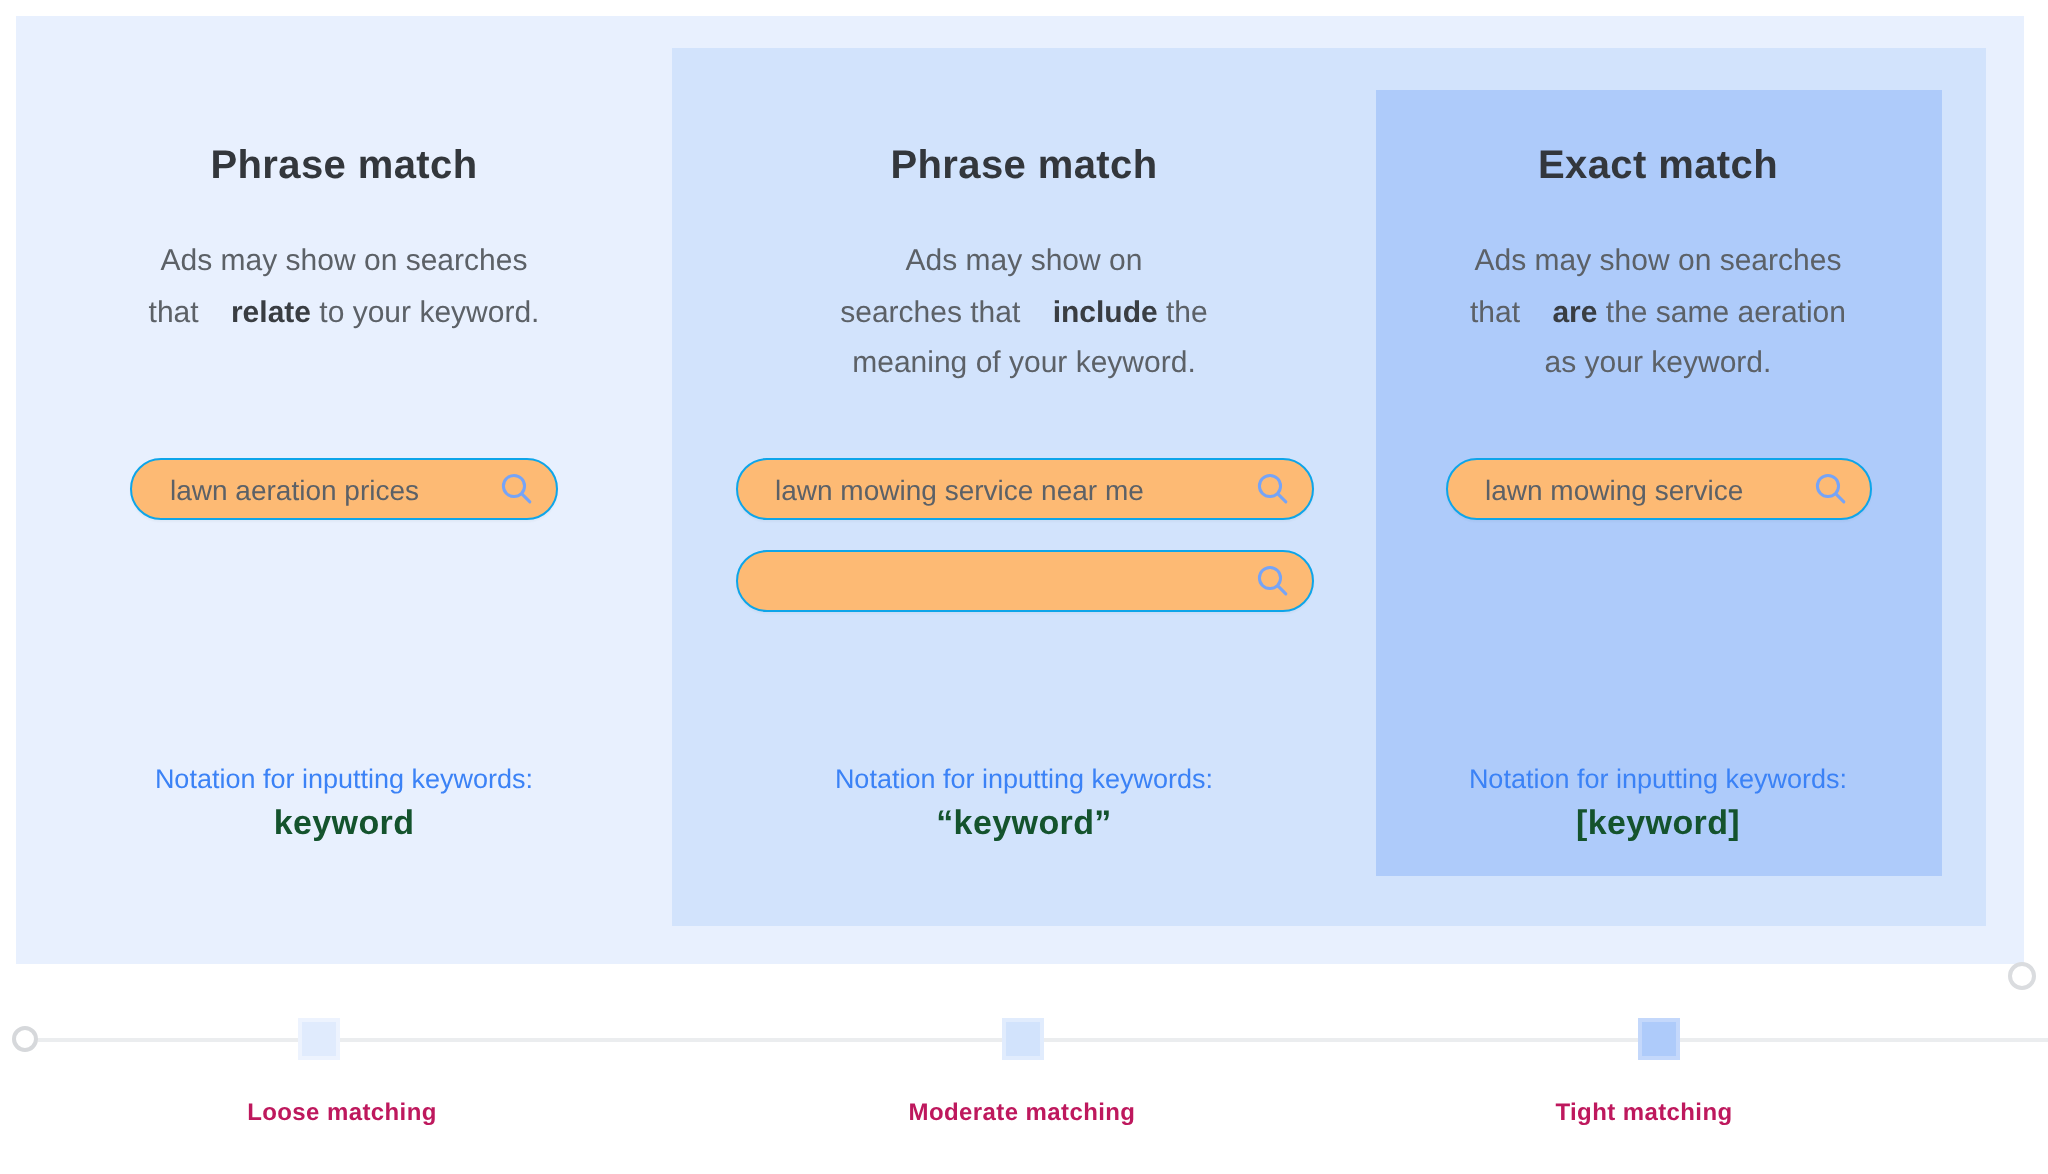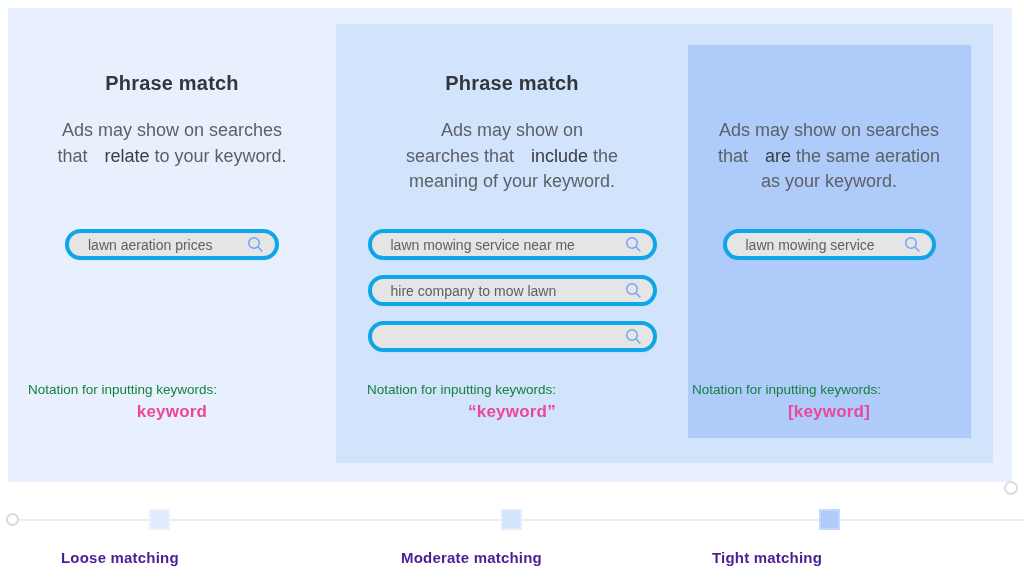--- a/index.html
+++ b/index.html
@@ -14,50 +14,50 @@
 
   
   .col{position:absolute;top:0;height:483px;}
   .col-broad{left:28px;width:288px;}
   .col-phrase{left:367px;width:290px;}
   .col-exact{left:692px;width:274px;}
 
   .col-title{position:absolute;top:72px;left:0;width:100%;text-align:center;
     font-size:20px;font-weight:700;color:#33373c;letter-spacing:.2px;}
   .col-desc{position:absolute;top:118px;left:0;width:100%;text-align:center;
-    font-size:18px;line-height:25.5px;color:#5c6167;}
-  .col-desc .b{font-weight:400;color:#393d42;margin-left:12px;}
+    font-size:15px;line-height:25.5px;color:#5c6167;}
+  .col-desc .b{font-weight:700;color:#393d42;margin-left:12px;}
 
   .pills{position:absolute;top:229px;left:0;width:100%;display:flex;flex-direction:column;align-items:center;gap:15px;}
-  .pill{box-sizing:border-box;height:31px;background:#e5e5e5;border:4px solid #0ea5e9;border-radius:16px;
+  .pill{box-sizing:border-box;height:31px;background:#fdba74;border:1px solid #0ea5e9;border-radius:16px;
     display:flex;align-items:center;padding:0 11px 0 19px;box-shadow:0 1px 1px rgba(60,64,67,.04);}
   .col-broad .pill{width:214px;}
   .col-phrase .pill{width:289px;}
   .col-exact .pill{width:213px;}
   .pill-text{font-size:14px;color:#5c6167;white-space:nowrap;}
   .pill-icon{margin-left:auto;flex:0 0 auto;display:block;}
 
-  .notation-label{position:absolute;top:382px;left:0;width:100%;text-align:left;
-    font-size:13.5px;color:#15803d;}
+  .notation-label{position:absolute;top:382px;left:0;width:100%;text-align:center;
+    font-size:13.5px;color:#3b82f6;}
   .notation-value{position:absolute;top:402px;left:0;width:100%;text-align:center;
-    font-size:17px;font-weight:700;color:#ec4899;letter-spacing:.2px;}
+    font-size:17px;font-weight:700;color:#14532d;letter-spacing:.2px;}
 
   
   .slider-track{position:absolute;left:19px;top:519px;width:1005px;height:2px;background:#ebedef;}
   .slider-start-circle{position:absolute;left:6px;top:513px;width:13px;height:13px;box-sizing:border-box;
     border:2px solid #d6d8db;border-radius:50%;background:#ffffff;}
   .corner-circle{position:absolute;left:1004px;top:481px;width:14px;height:14px;box-sizing:border-box;
     border:2px solid #dadcdf;border-radius:50%;background:#ffffff;}
   .slider-square{position:absolute;top:509px;width:21px;height:21px;box-sizing:border-box;}
   .square-loose{left:149px;background:var(--square-loose,#e0ebfd);border:2px solid var(--square-loose-rim,#edf3fe);}
   .square-moderate{left:501px;background:var(--square-moderate,#d2e3fc);border:2px solid var(--square-moderate-rim,#e1ecfd);}
   .square-tight{left:819px;background:var(--square-tight,#aecbfa);border:2px solid var(--square-tight-rim,#c4d8fb);}
 
-  .slider-label{position:absolute;top:549px;width:220px;
-    font-size:15px;font-weight:700;color:#4c1d95;letter-spacing:.2px;}
+  .slider-label{position:absolute;top:549px;width:220px;text-align:center;
+    font-size:12px;font-weight:700;color:#be185d;letter-spacing:.2px;}
   .label-loose{left:61px;}
   .label-moderate{left:401px;}
   .label-tight{left:712px;}
 </style>
 </head>
 <body>
 
 <div class="stage">
 
   <div class="panel panel-outer"></div>
@@ -92,38 +92,32 @@
       </div>
     <div class="pills">
         <div class="pill">
     <span class="pill-text">lawn mowing service near me</span>
     <svg class="pill-icon" width="17" height="17" viewBox="0 0 18 18">
       <circle cx="7.4" cy="7.4" r="5.6" fill="none" stroke="var(--search-icon,#76a4f7)" stroke-width="1.6"></circle>
       <line x1="11.7" y1="11.7" x2="15.8" y2="15.8" stroke="var(--search-icon,#76a4f7)" stroke-width="1.6" stroke-linecap="round"></line>
     </svg>
   </div>
         <div class="pill">
-    <span class="pill-text">hire company to mow lawn</span>
-    <svg class="pill-icon" width="17" height="17" viewBox="0 0 18 18">
-      <circle cx="7.4" cy="7.4" r="5.6" fill="none" stroke="var(--search-icon,#76a4f7)" stroke-width="1.6"></circle>
-      <line x1="11.7" y1="11.7" x2="15.8" y2="15.8" stroke="var(--search-icon,#76a4f7)" stroke-width="1.6" stroke-linecap="round"></line>
-    </svg>
-  </div>
-        <div class="pill">
     <svg class="pill-icon" width="17" height="17" viewBox="0 0 18 18">
       <circle cx="7.4" cy="7.4" r="5.6" fill="none" stroke="var(--search-icon,#76a4f7)" stroke-width="1.6"></circle>
       <line x1="11.7" y1="11.7" x2="15.8" y2="15.8" stroke="var(--search-icon,#76a4f7)" stroke-width="1.6" stroke-linecap="round"></line>
     </svg>
   </div>
       </div>
     <div class="notation-label">Notation for inputting keywords:</div>
     <div class="notation-value">“keyword”</div>
   </div>
 
   <div class="col col-exact">
+    <div class="col-title">Exact match</div>
     <div class="col-desc">
         <div><span>Ads may show on searches</span></div>
         <div><span>that </span><span class="b">are</span><span> the same aeration</span></div>
         <div><span>as your keyword.</span></div>
       </div>
     <div class="pills">
         <div class="pill">
     <span class="pill-text">lawn mowing service</span>
     <svg class="pill-icon" width="17" height="17" viewBox="0 0 18 18">
       <circle cx="7.4" cy="7.4" r="5.6" fill="none" stroke="var(--search-icon,#76a4f7)" stroke-width="1.6"></circle>

